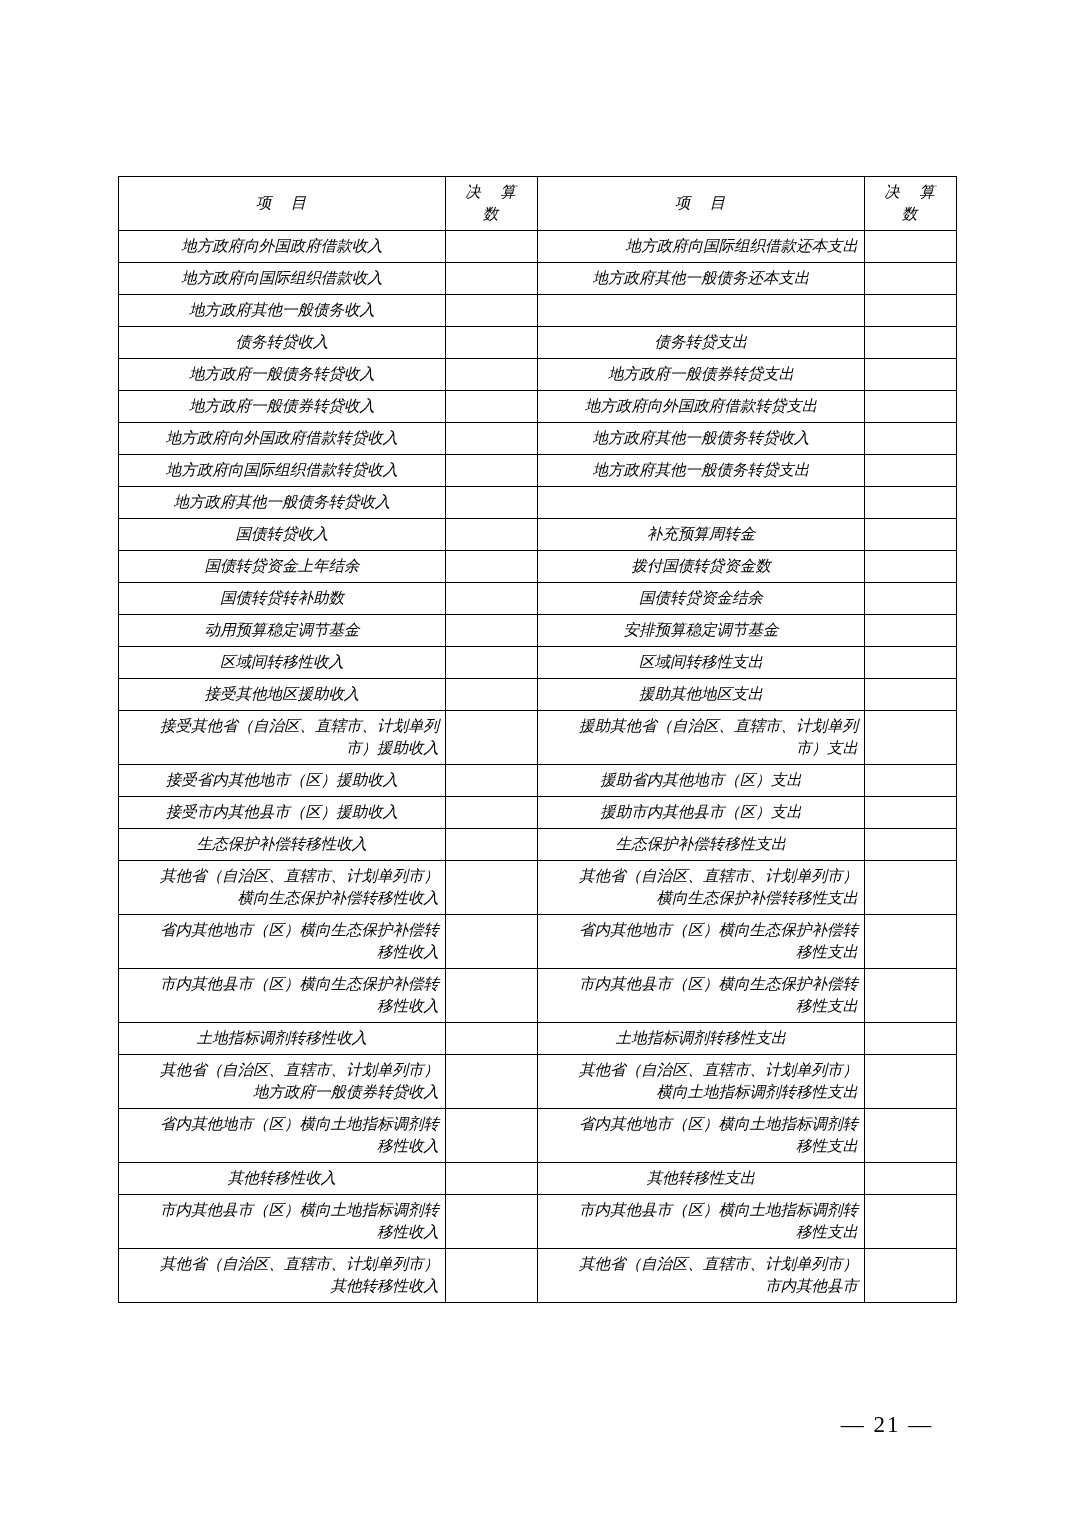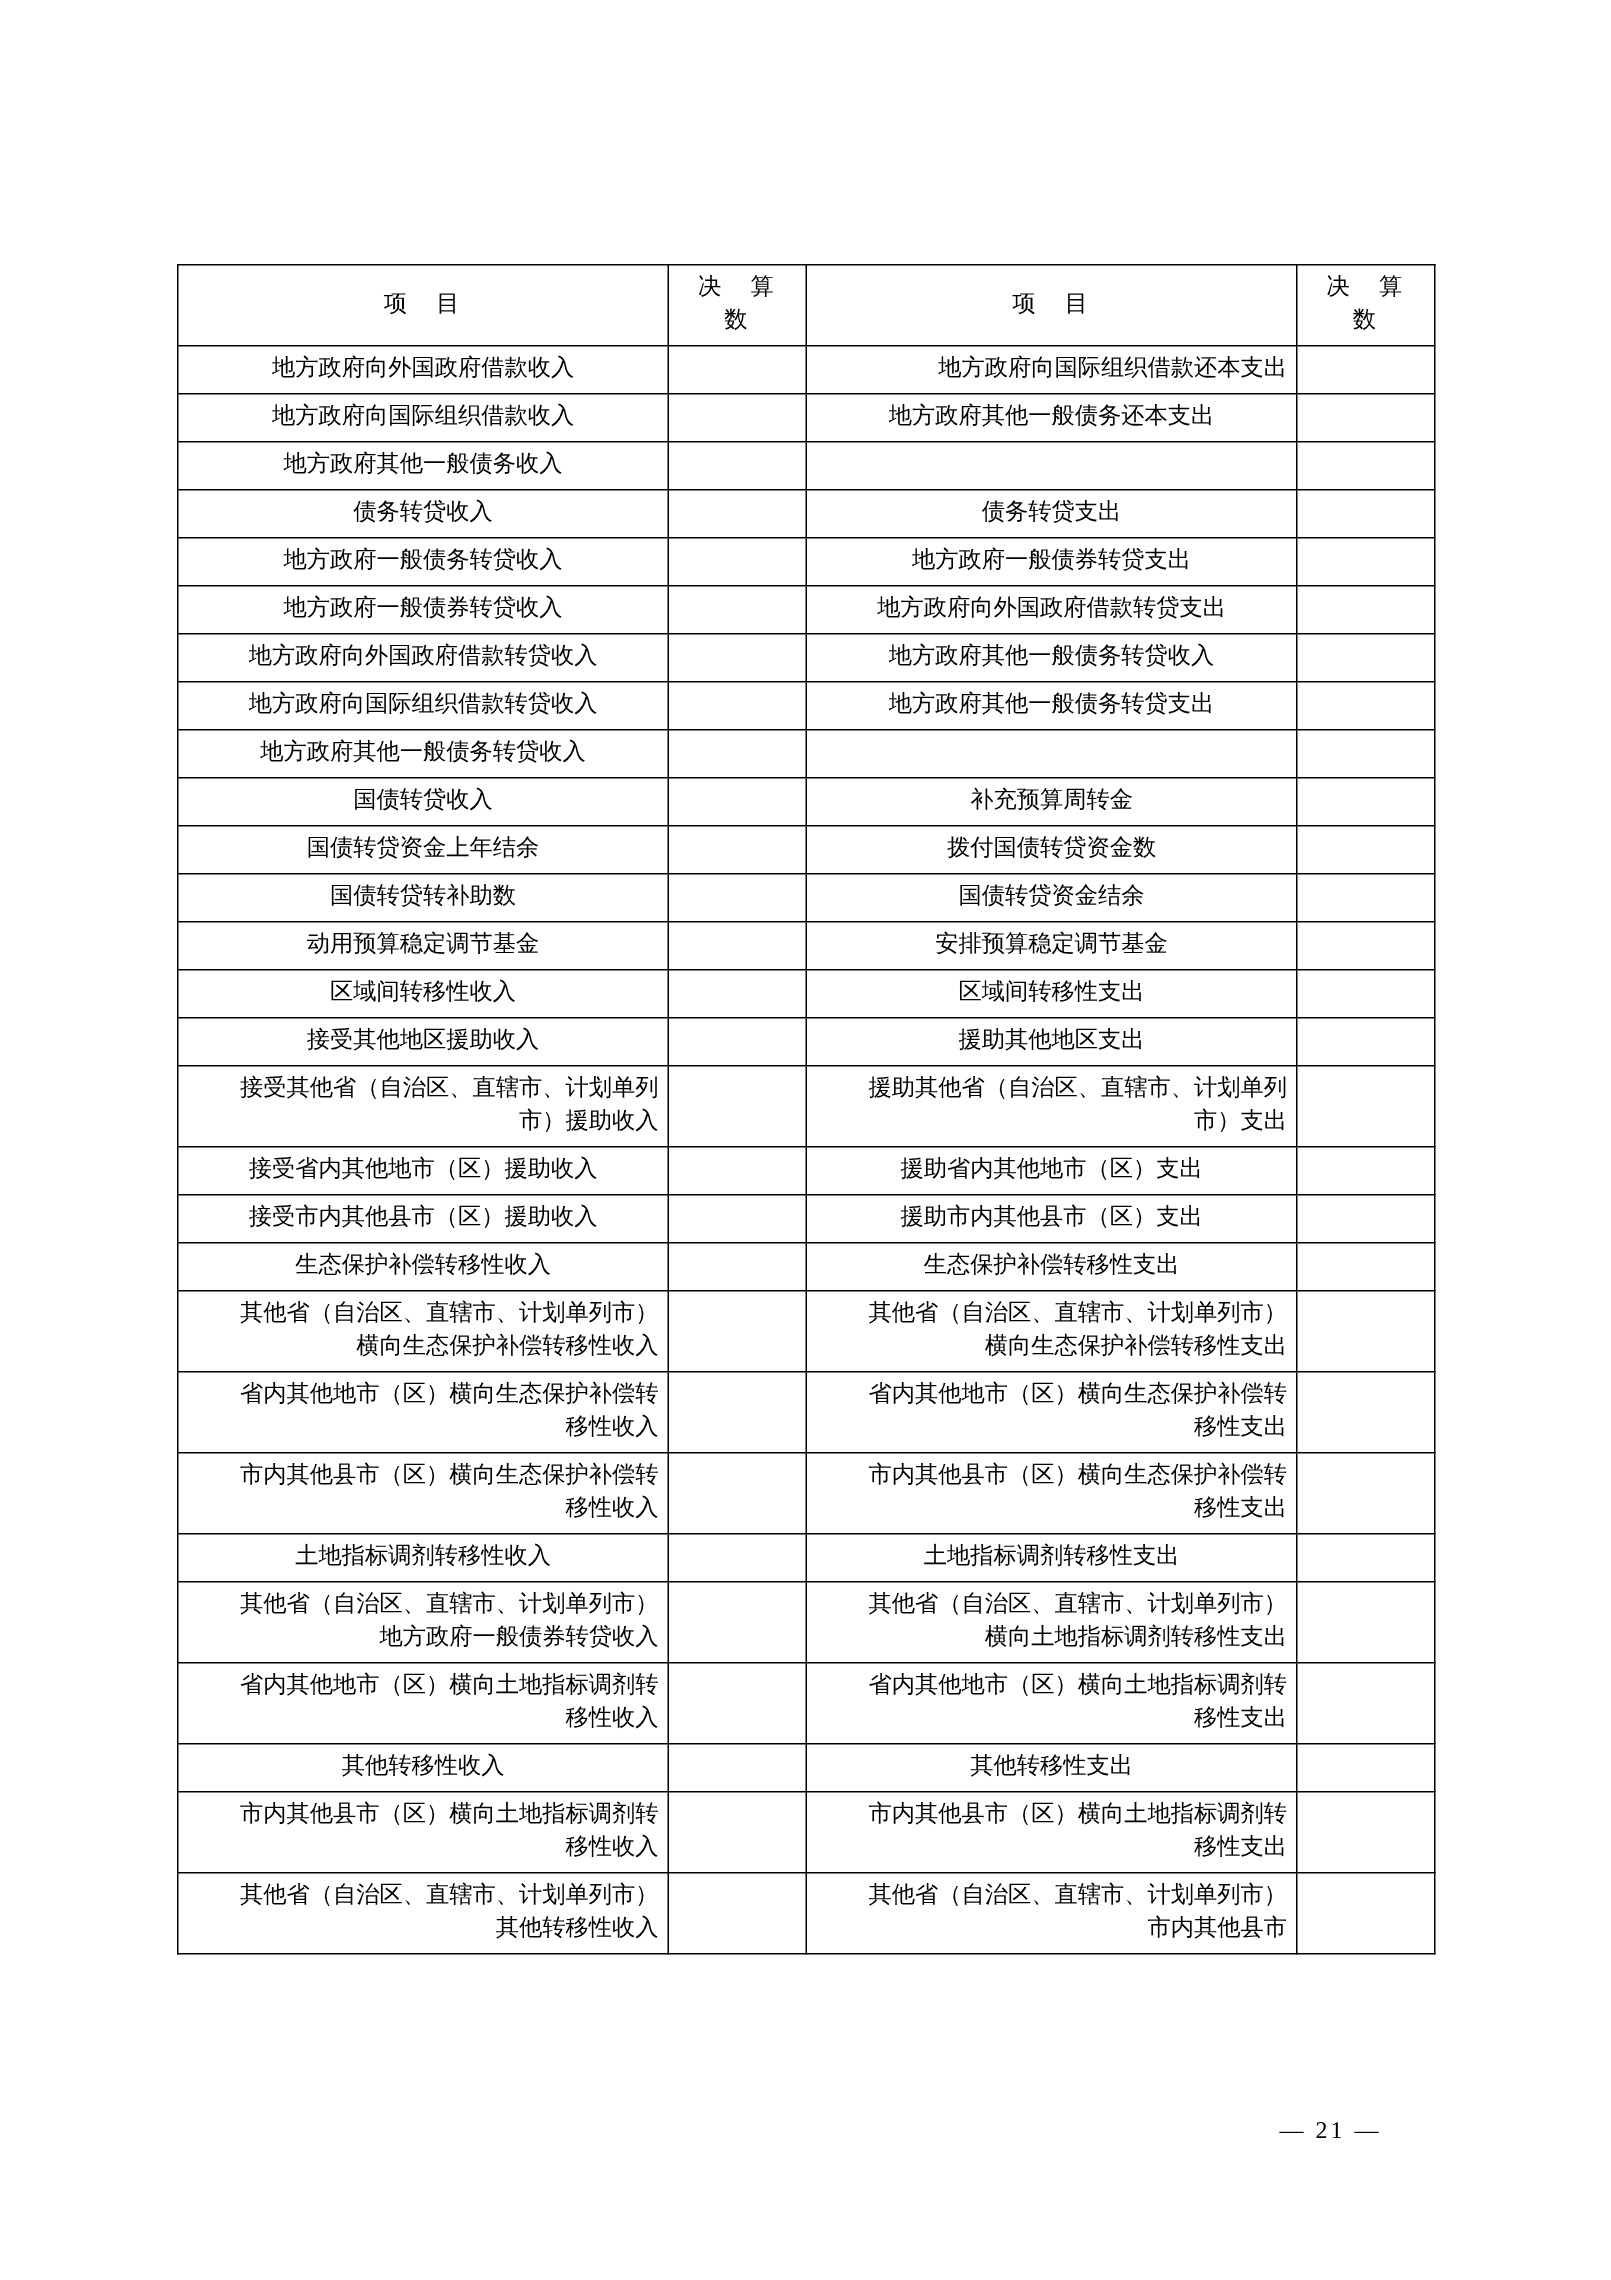--- a/index.html
+++ b/index.html
@@ -24,20 +24,21 @@
   .table-wrap {
     position: absolute;
     left: 118px;
     top: 176px;
     width: 838px;
   }
   table.budget {
     border-collapse: collapse;
     width: 838px;
     table-layout: fixed;
+    font-style: italic;
   }
   table.budget td, table.budget th {
     border: 1px solid #000;
     padding: 4px 6px 5px 6px;
     font-size: 15.5px;
     line-height: 1.42;
     vertical-align: middle;
     font-weight: normal;
     word-break: break-all;
   }
@@ -55,21 +56,21 @@
   .lvl2 { text-indent: 2.1em; text-align: right; }
   .lvl2c { text-align: center; }
   .lvl1c { text-align: center; font-weight: bold; }
   .numcell { text-align: right; }
   .pagenum {
     position: absolute;
     left: 0;
     top: 1412px;
     width: 1074px;
     text-align: center;
-    font-size: 16px;
+    font-size: 23px;
     letter-spacing: 2px;
   }
   .pagenum span { display: inline-block; margin-left: 700px; }
 </style>
 </head>
 <body>
 
 <div class="page">
 
   <div class="table-wrap">

